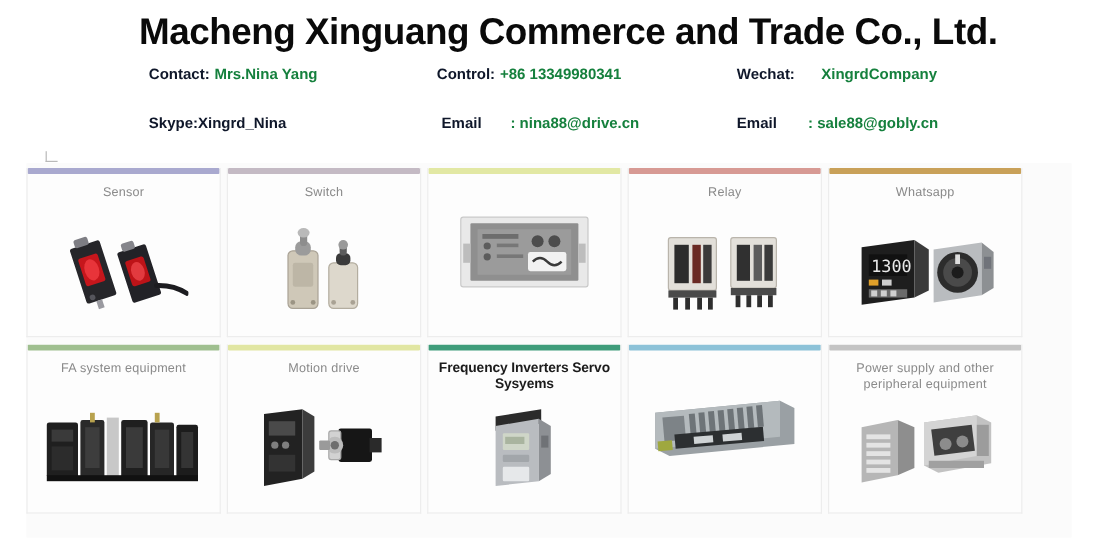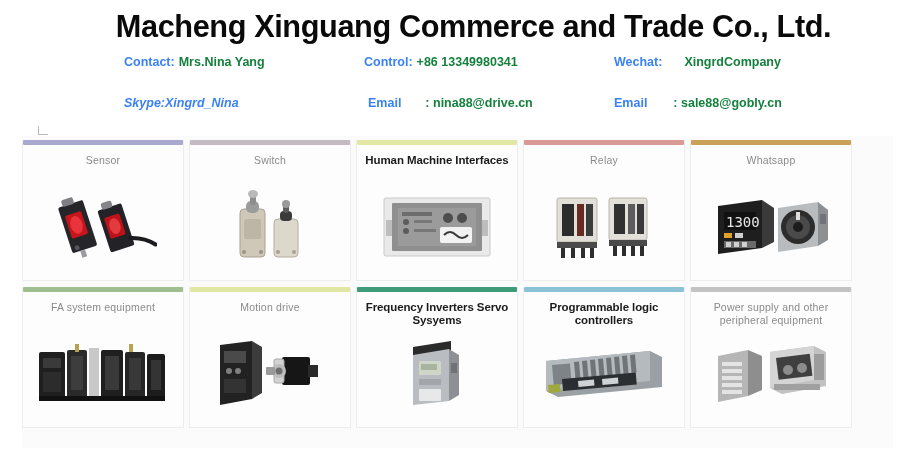--- a/index.html
+++ b/index.html
@@ -29,30 +29,30 @@
     position:absolute;left:0;width:915px;
     height:20px;
     font-size:12.5px;
     font-weight:bold;
     color:#111;
     white-space:nowrap;
   }
   .contact-row.row1{top:55px;}
   .contact-row.row2{top:96px;}
   .cfield{position:absolute;display:flex;align-items:baseline;gap:4px;}
-  .clabel{font-weight:bold;color:#3b82f6;text-align:right;}
+  .clabel{font-weight:bold;color:#0f172a;text-align:right;}
   .cvalue{font-weight:bold;color:#15803d;}
 
   
   .f-contact{left:108px;}
   .f-whatsapp{left:348px;}
   .f-wechat{left:598px;}
   .f-wechat .cvalue{margin-left:18px;}
   
-  .f-skype{left:108px;font-style:italic;}
+  .f-skype{left:108px;}
   .f-email1{left:352px;}
   .f-email1 .cvalue{margin-left:20px;}
   .f-email2{left:598px;}
   .f-email2 .cvalue{margin-left:22px;}
 
   .crop-mark{
     position:absolute;left:38px;top:126px;width:9px;height:8px;
     border-left:1px solid #b9b9b9;border-bottom:1px solid #b9b9b9;
   }
 
@@ -204,21 +204,20 @@
             <circle cx="64" cy="15" r="4" fill="#9a9a9a"></circle>
             <circle cx="56" cy="63" r="2" fill="#a9a294"></circle>
             <circle cx="72" cy="63" r="2" fill="#a9a294"></circle>
           </g>
         </svg>
       </div>
     </div>
 
     <div class="card">
       <div class="accent" style="background:#e2e8a4"></div>
-      <div class="card-title bold">Human Machine Interfaces</div>
       <div class="art">
         <svg width="118" height="70" viewBox="0 0 118 70">
           <rect x="6" y="6" width="106" height="58" rx="2" fill="#e9e9e9" stroke="#c9c9c9"></rect>
           <rect x="14" y="11" width="90" height="48" rx="1" fill="#8f8f8f"></rect>
           <rect x="20" y="16" width="78" height="38" fill="#9b9b9b"></rect>
           <rect x="24" y="20" width="30" height="4" fill="#6d6d6d"></rect>
           <circle cx="28" cy="30" r="3" fill="#5c5c5c"></circle>
           <circle cx="28" cy="39" r="3" fill="#5c5c5c"></circle>
           <rect x="36" y="28" width="18" height="3" fill="#777"></rect>
           <rect x="36" y="37" width="22" height="3" fill="#777"></rect>
@@ -354,21 +353,20 @@
           <rect x="26" y="27" width="16" height="6" fill="#a9b49f"></rect>
           <rect x="24" y="42" width="22" height="6" rx="1" fill="#a2a6aa"></rect>
           <rect x="24" y="52" width="22" height="12" rx="1" fill="#e6e8ea"></rect>
           <rect x="56" y="26" width="6" height="10" fill="#6f7276"></rect>
         </svg>
       </div>
     </div>
 
     <div class="card">
       <div class="accent" style="background:#8cc2d8"></div>
-      <div class="card-title bold">Programmable logic controllers</div>
       <div class="art">
         <svg width="132" height="62" viewBox="0 0 132 62">
           <path d="M8 18 L112 8 L124 14 L124 44 L20 54 L8 48 Z" fill="#9aa0a4"></path>
           <path d="M8 18 L112 8 L112 38 L8 48 Z" fill="#b4babd"></path>
           <rect x="14" y="22" width="18" height="20" fill="#7d8387" transform="rotate(-5 14 22)"></rect>
           <g fill="#6e7478">
             <rect x="36" y="19" width="5" height="18" transform="rotate(-5 36 19)"></rect>
             <rect x="44" y="18" width="5" height="18" transform="rotate(-5 44 18)"></rect>
             <rect x="52" y="17" width="5" height="18" transform="rotate(-5 52 17)"></rect>
             <rect x="60" y="16" width="5" height="18" transform="rotate(-5 60 16)"></rect>

